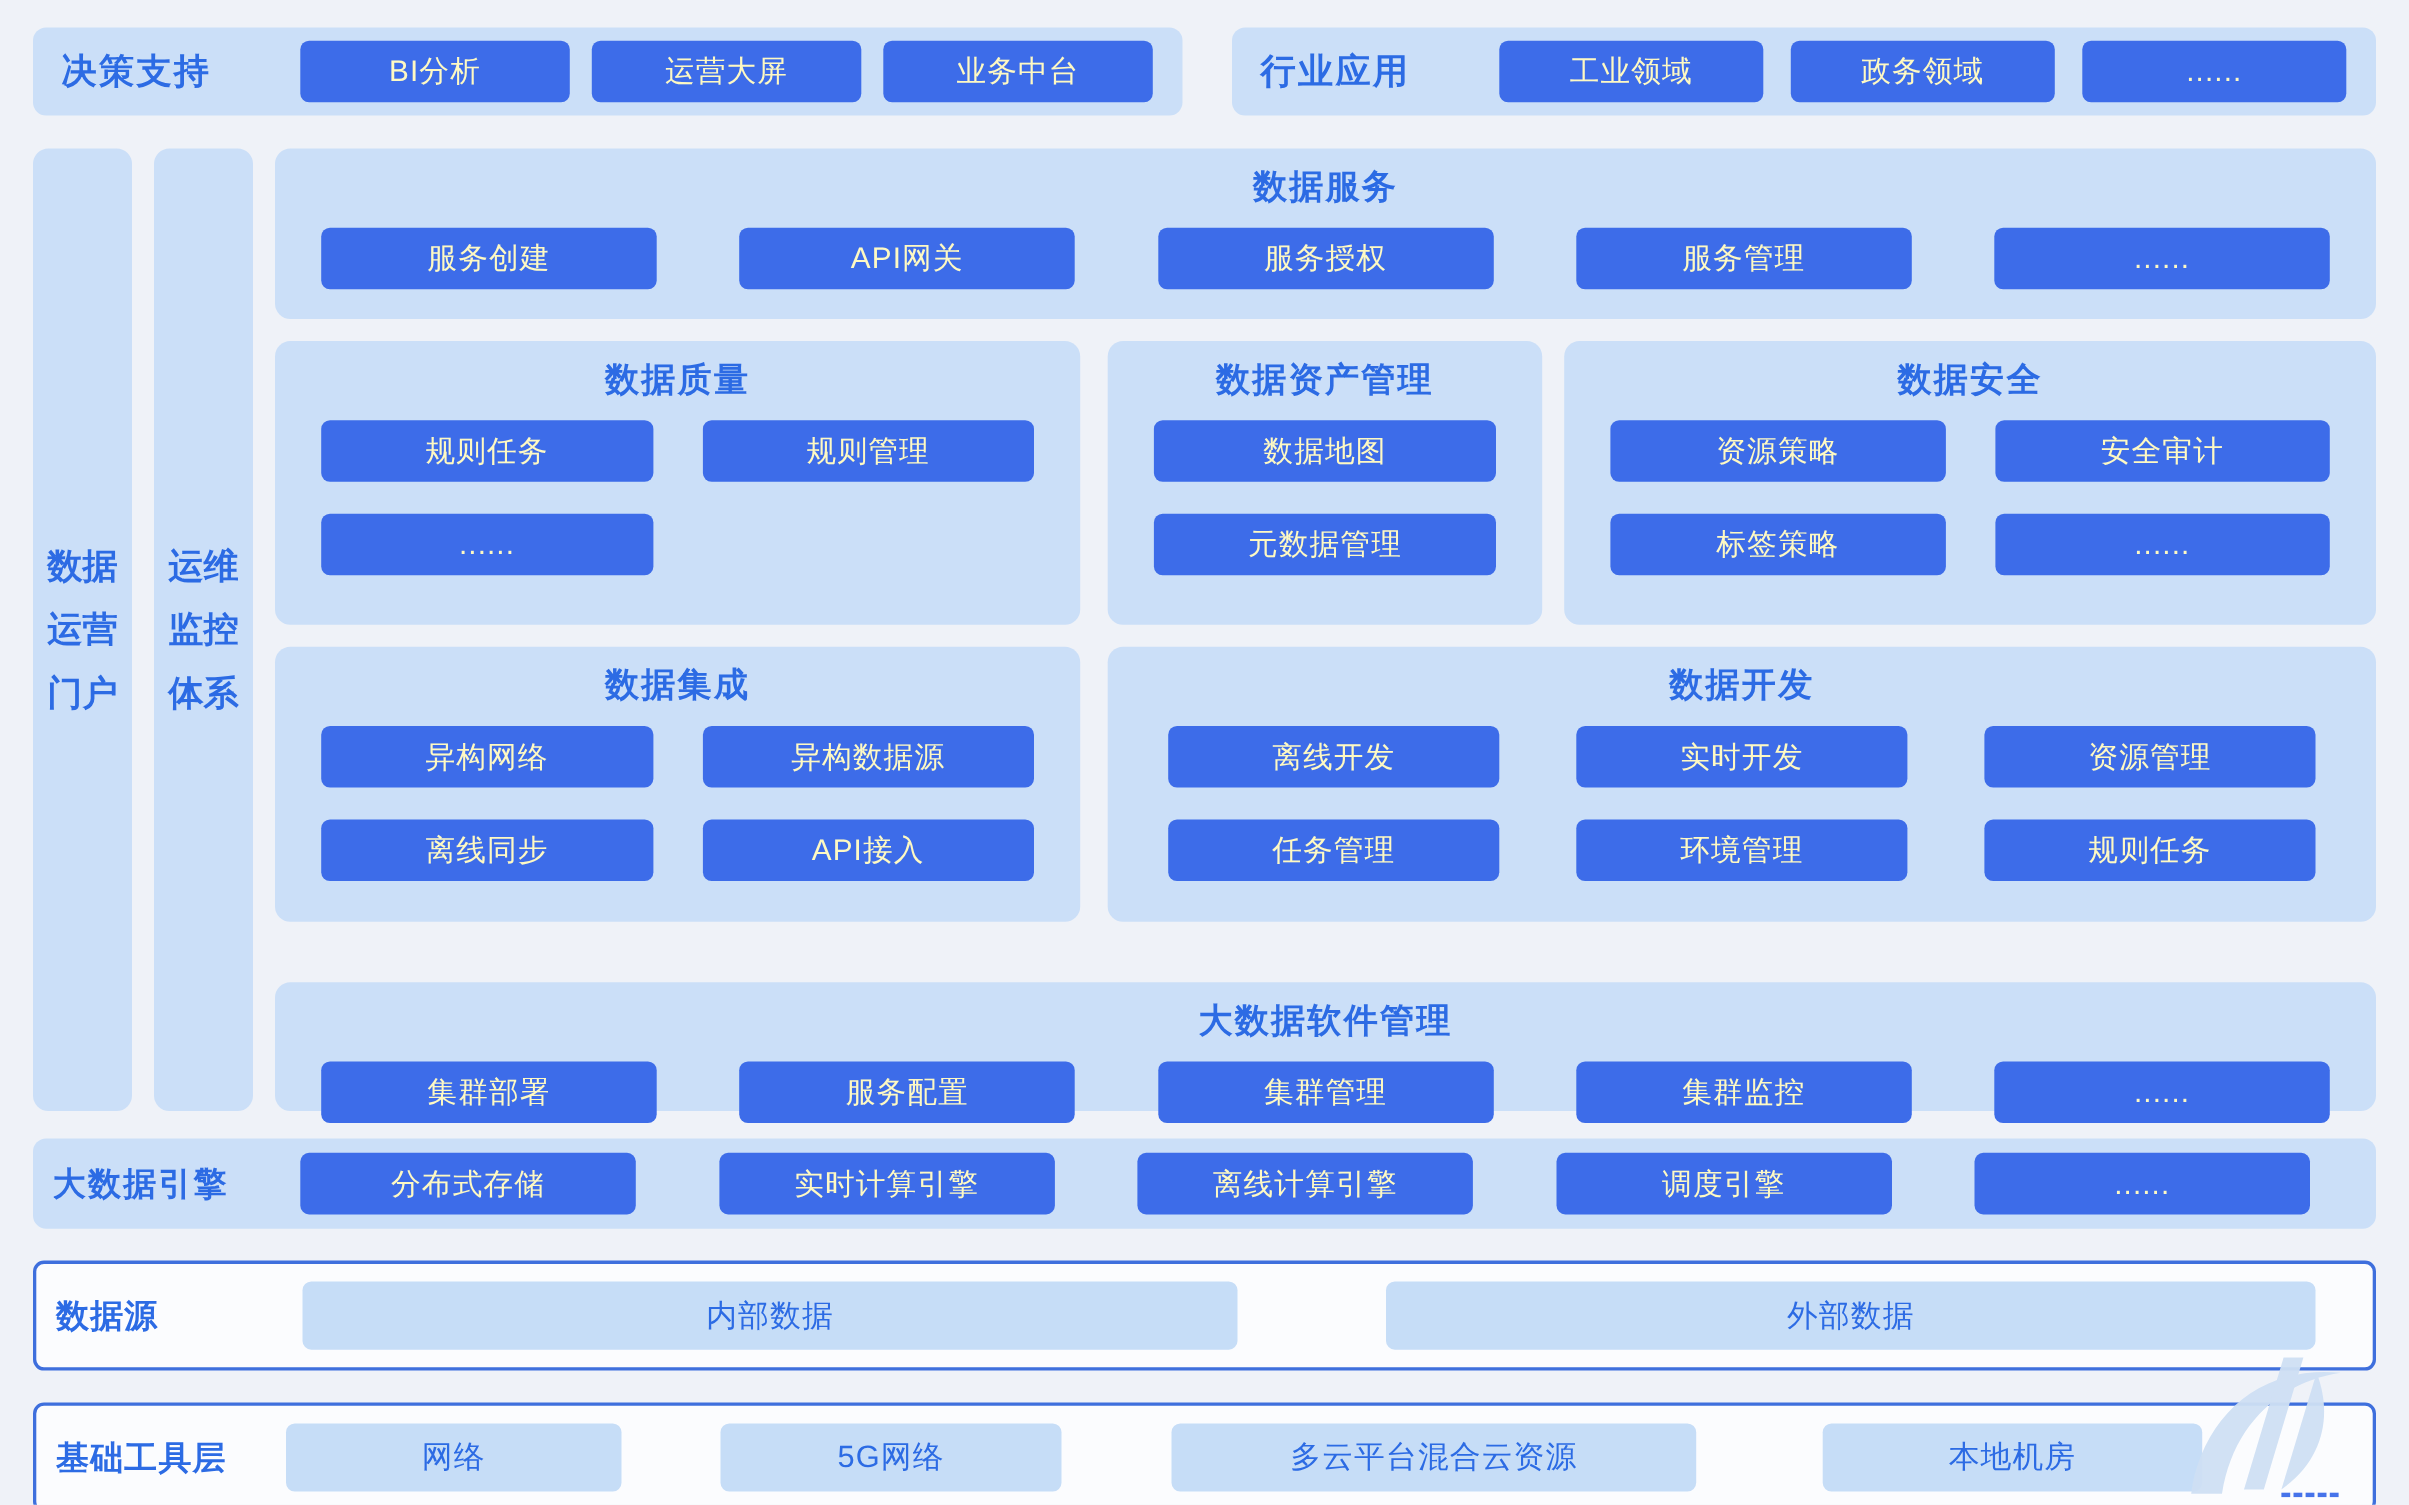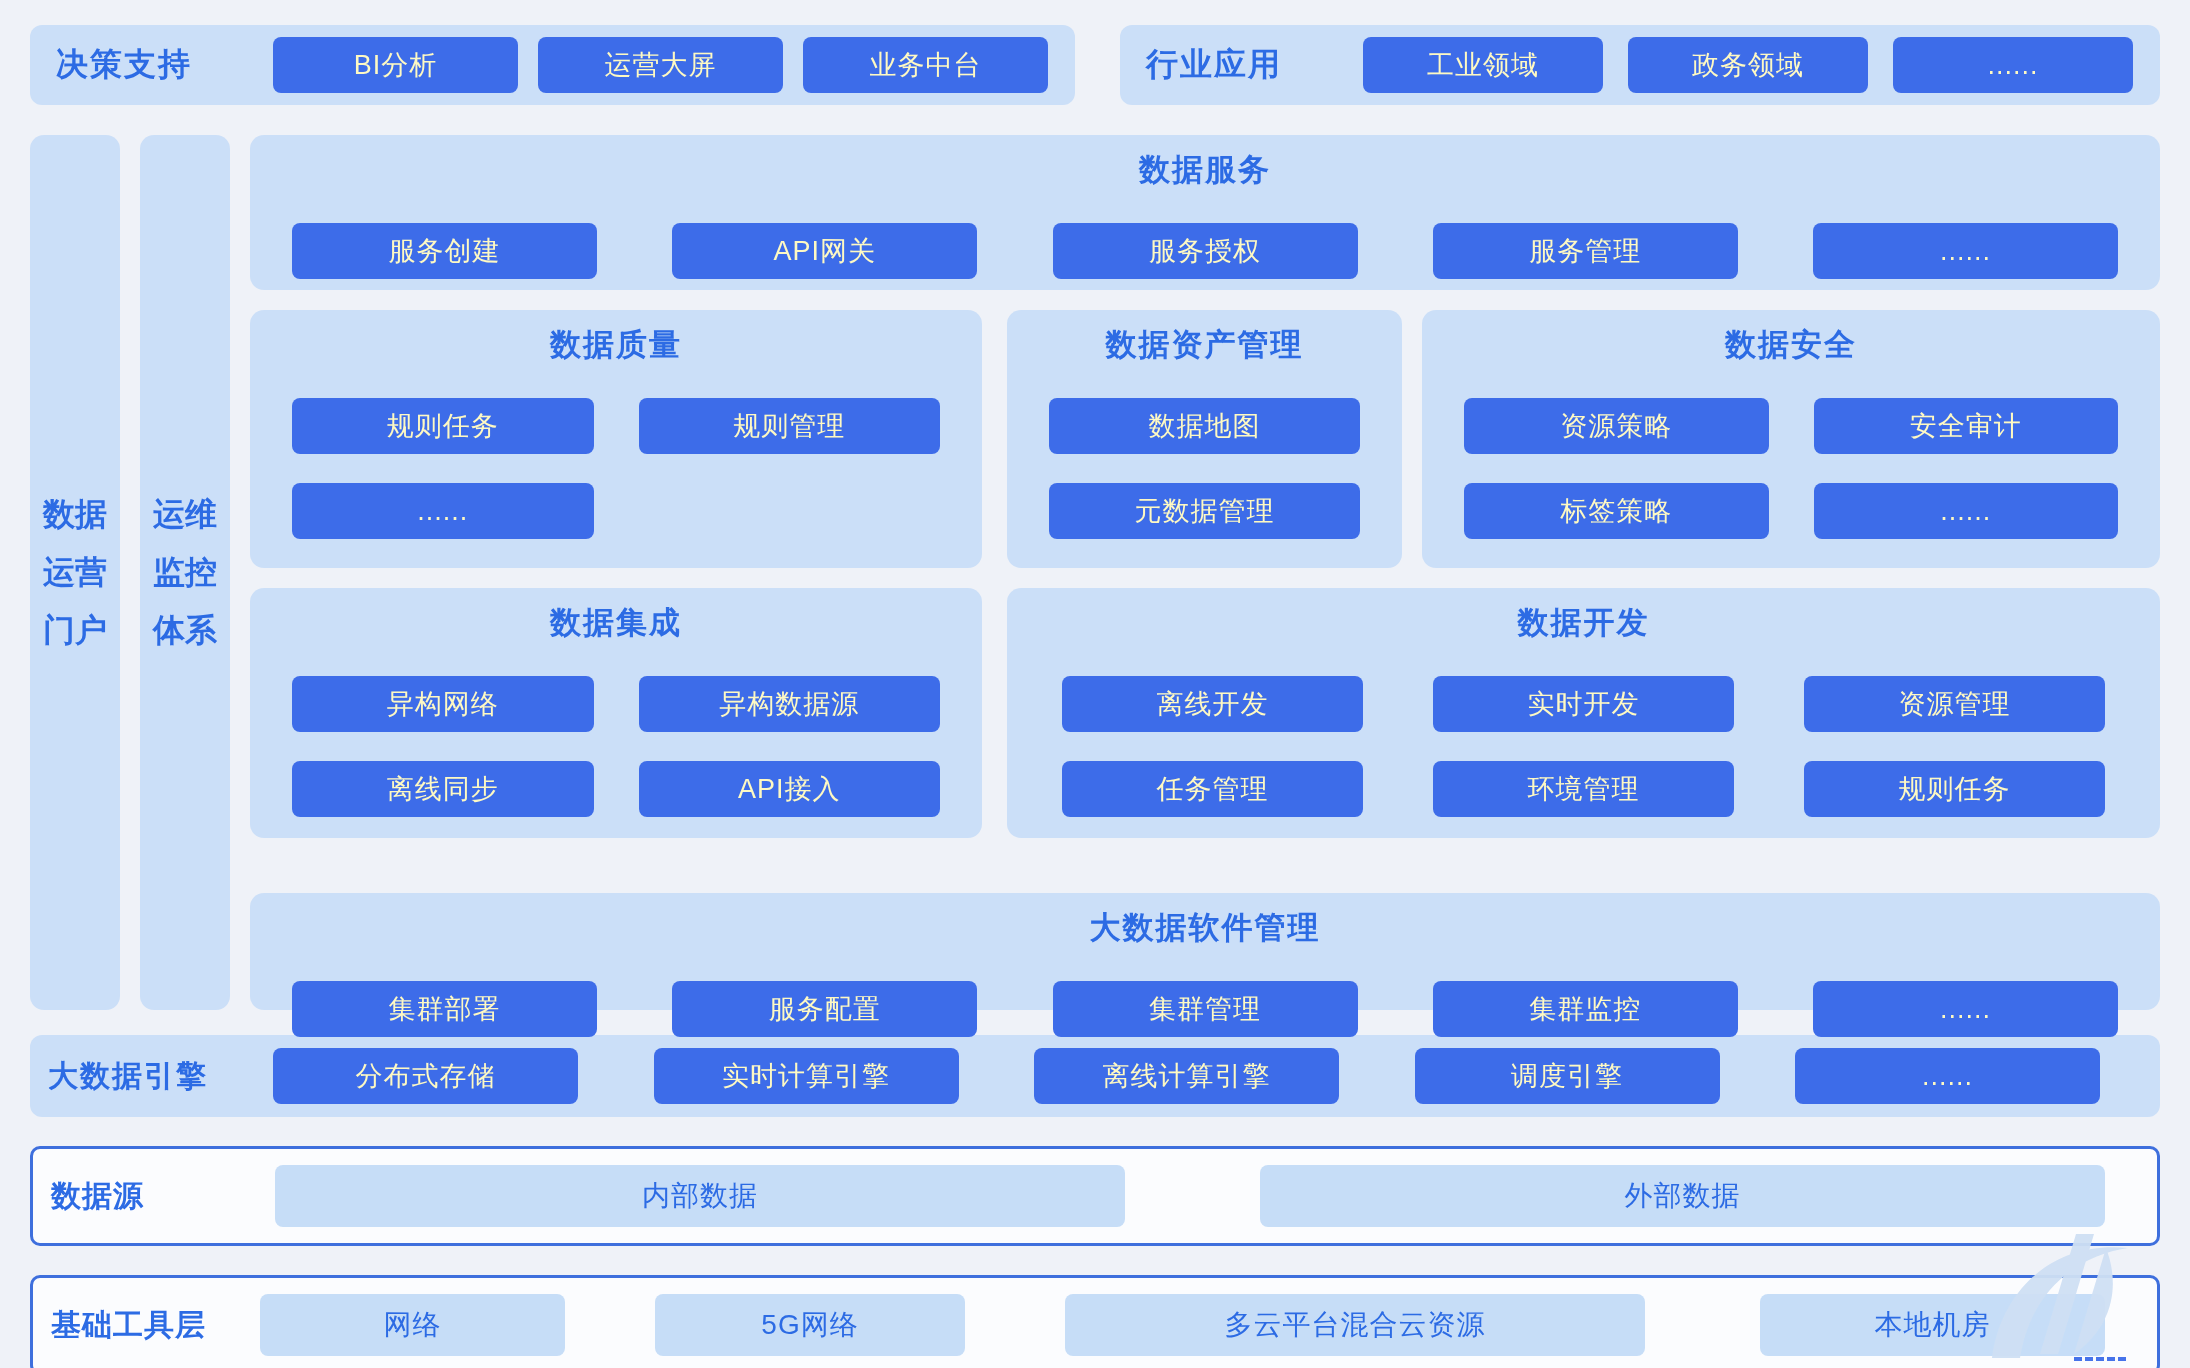--- a/index.html
+++ b/index.html
@@ -11,21 +11,21 @@
   }
   .page { position:absolute; inset:0; padding:25px 30px 0 30px; }
   .blue-label { color:#2c6be4; font-weight:bold; font-size:32px; letter-spacing:2px; }
   .pill {
     background:#3d6ce9; color:#fef9c3; border-radius:8px;
     height:56px; display:flex; align-items:center; justify-content:center;
     font-size:27px; letter-spacing:1px;
   }
   .section-title {
     text-align:center; color:#2c6be4; font-weight:bold; font-size:31px;
-    letter-spacing:2px; padding:14px 0 32px 0;
+    letter-spacing:2px; padding:14px 0 16px 0;
   }
 
   
   .top-row { display:flex; gap:45px; height:80px; }
   .top-panel { display:flex; align-items:center; padding:0 18px; border-radius:12px; background:#cbdff8; }
   .top-panel.decision { width:1045px; }
   .top-panel.industry { width:1040px; }
   .top-panel .blue-label { width:205px; padding-left:8px; }
   .top-panel.industry .blue-label { width:200px; }
   .top-panel .pill { margin-left:20px; }
@@ -76,21 +76,21 @@
   }
   .outline-row .blue-label { width:172px; font-size:30px; letter-spacing:1px; }
   .lightpill {
     background:#c6ddf7; color:#2c6be4; border-radius:8px; height:62px;
     display:flex; align-items:center; justify-content:center; font-size:28px; letter-spacing:1px;
   }
   .ds-b1 { width:850px; margin-left:52px; }
   .ds-b2 { width:845px; margin-left:135px; }
   .if-b1 { width:305px; margin-left:37px; }
   .if-b2 { width:310px; margin-left:90px; }
-  .if-b3 { width:580px; margin-left:100px; }
+  .if-b3 { width:477px; margin-left:100px; }
   .if-b4 { width:345px; margin-left:115px; }
 
   
   .watermark { position:absolute; right:52px; bottom:2px; opacity:0.95; pointer-events:none; }
 </style>
 </head>
 <body>
 
 <div class="page">
 

